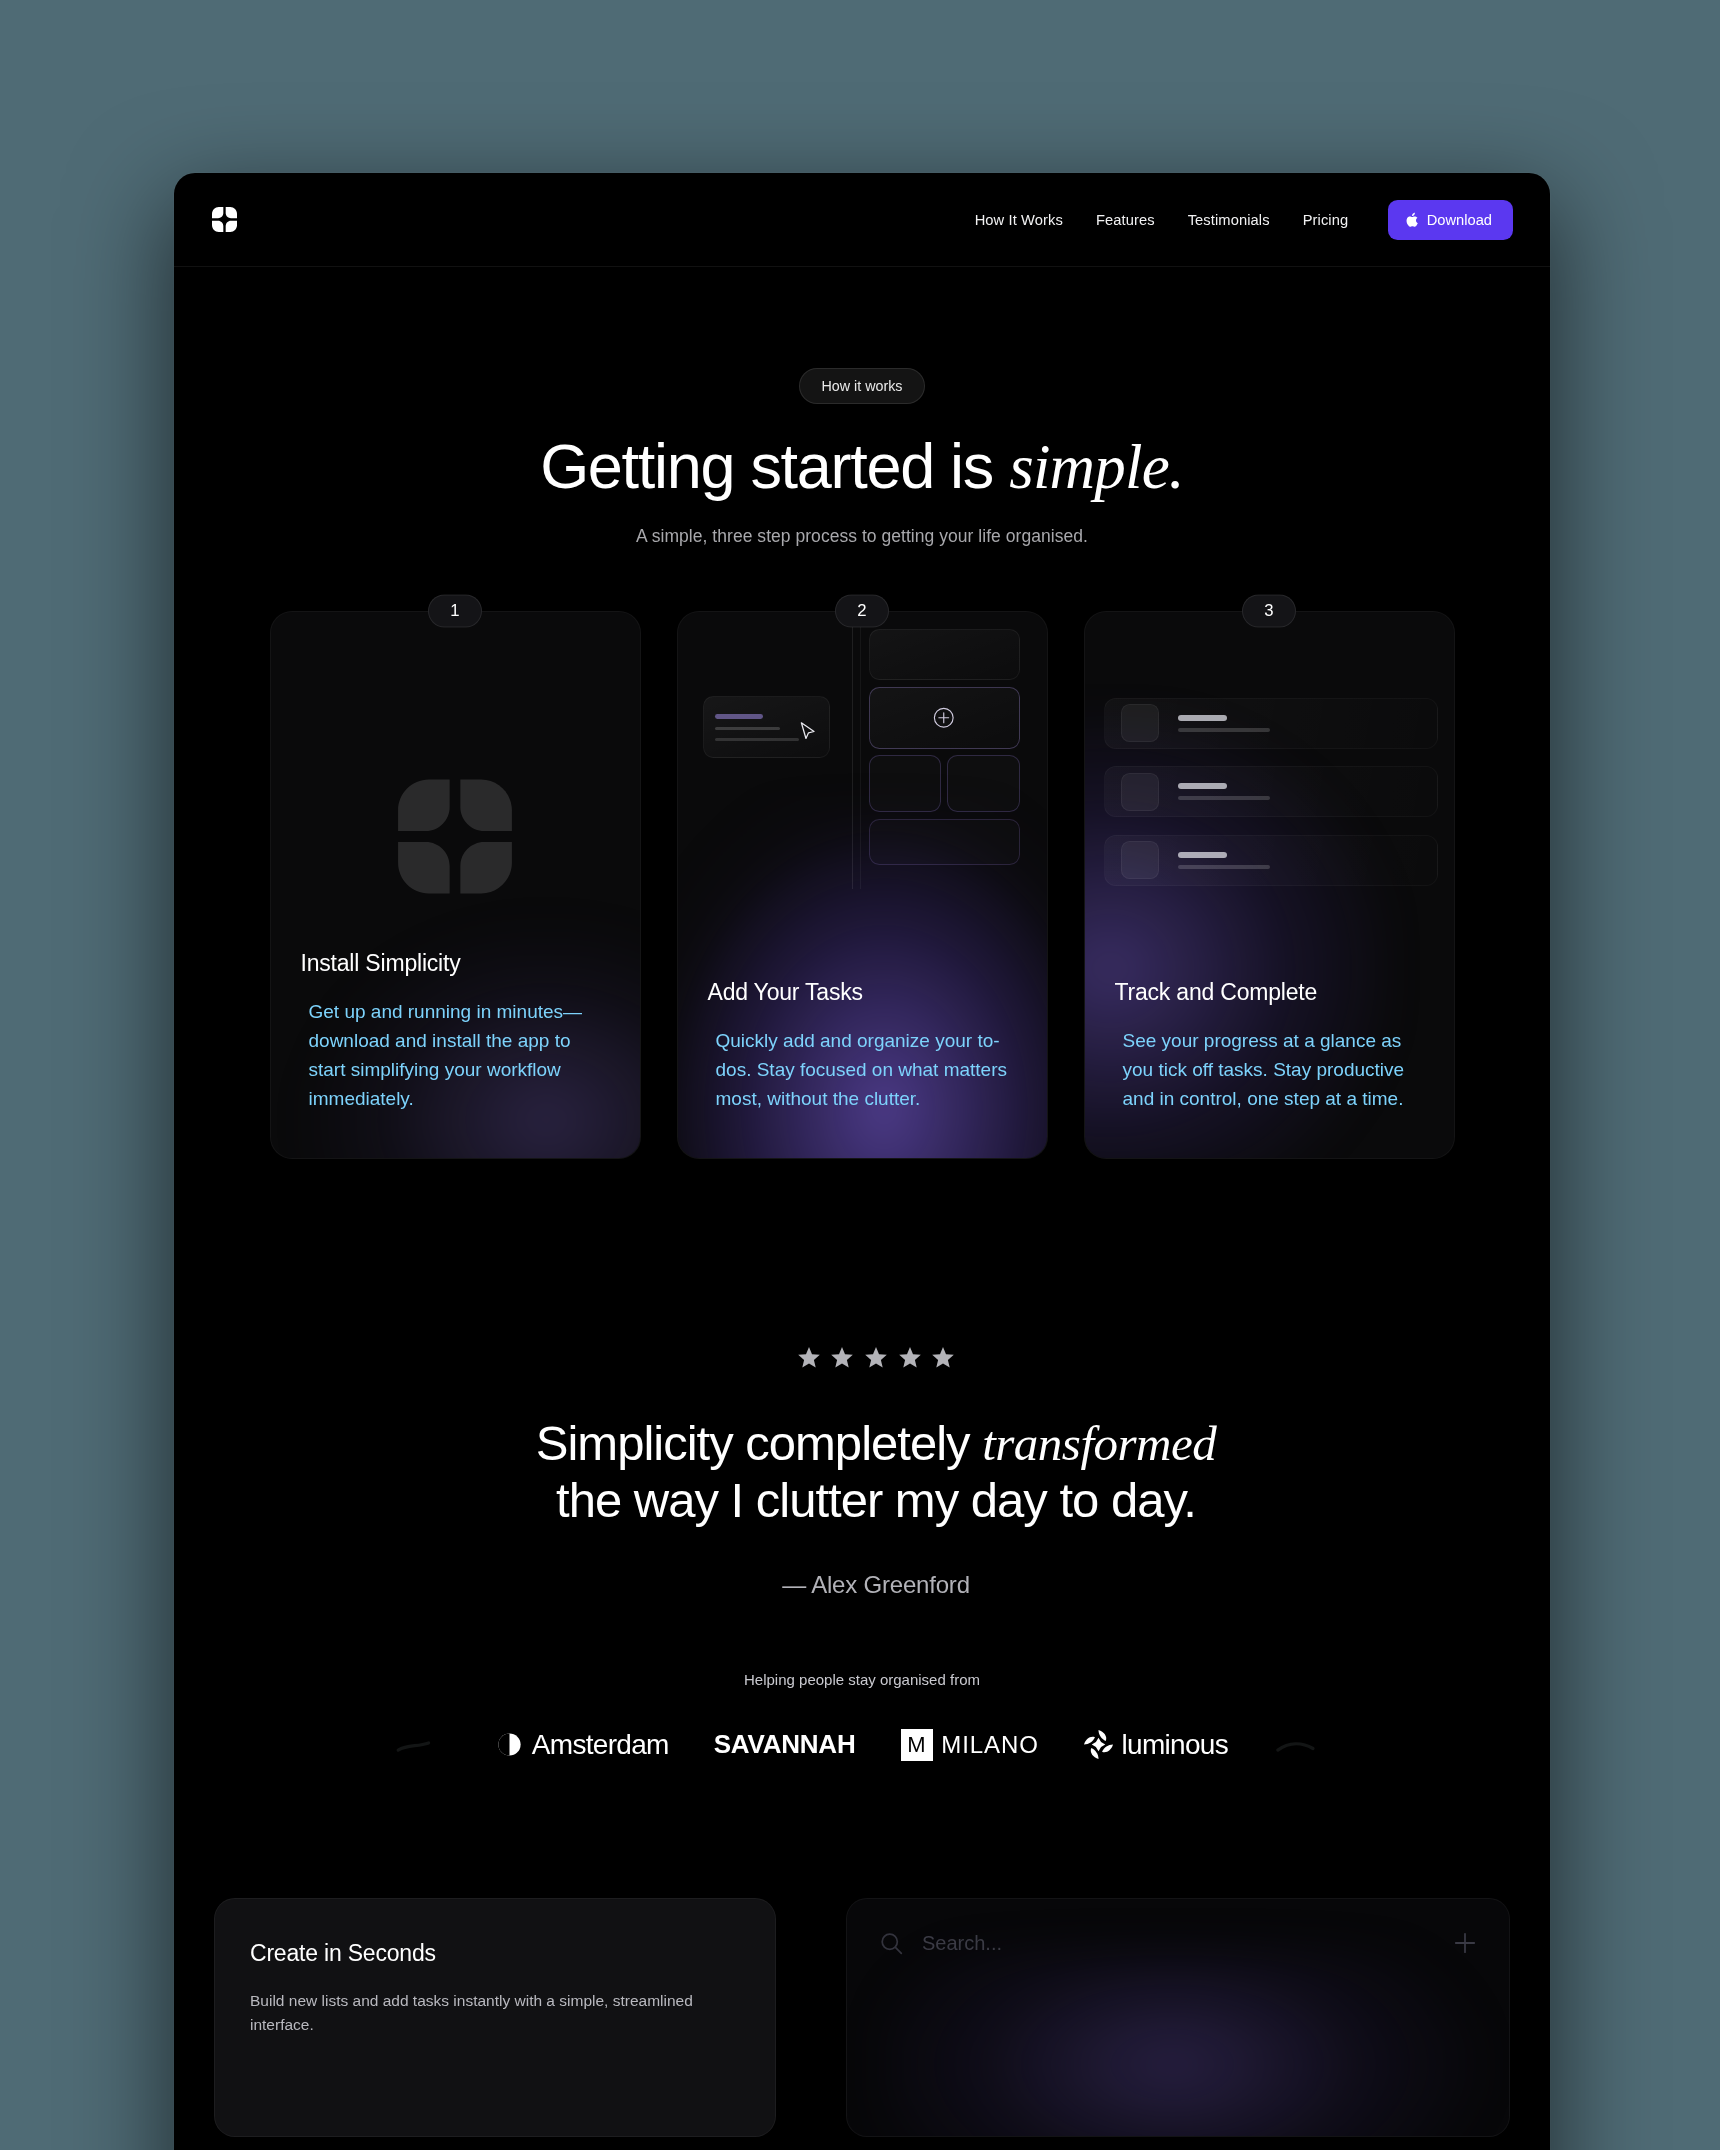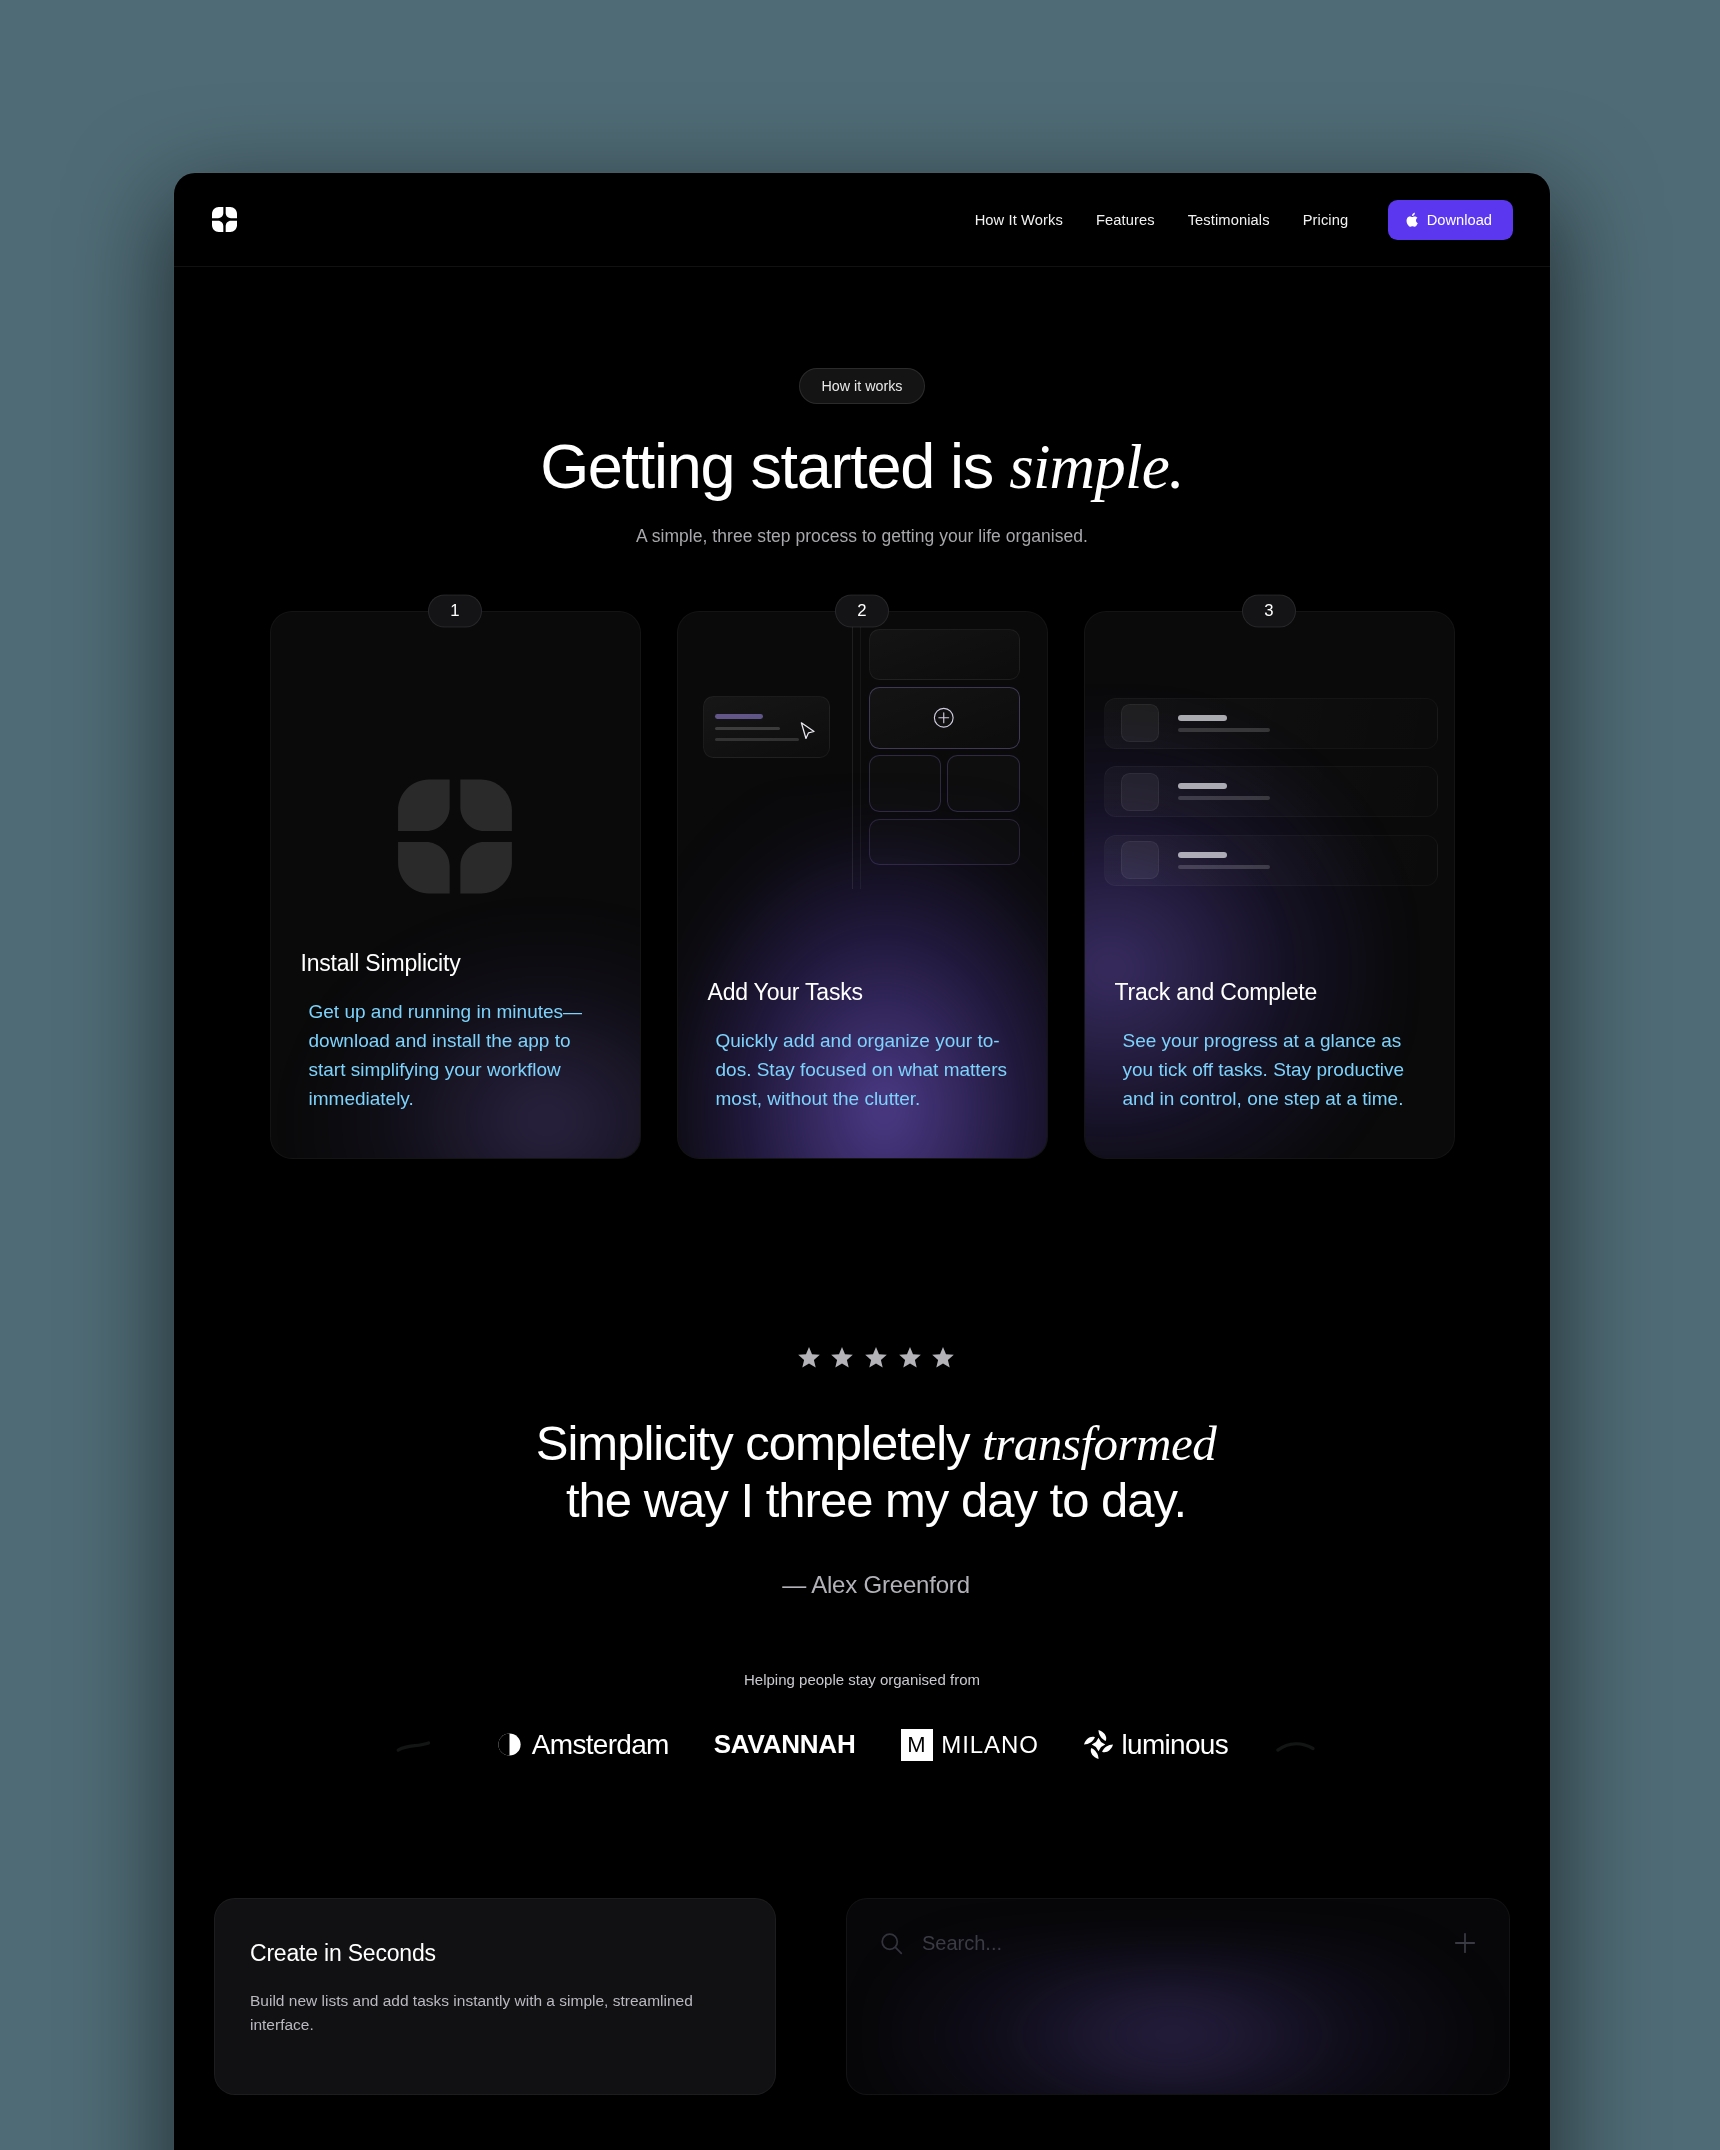--- a/index.html
+++ b/index.html
@@ -235,21 +235,21 @@
 
   
   .bottom {
     display: flex; gap: 70px; padding: 0 40px; margin-top: 137px;
   }
   .bcard {
     position: relative;
     border-radius: 21px; overflow: hidden;
     background: #111113;
     border: 0.8px solid rgba(255,255,255,.05);
-    height: 197px;
+    height: 239px;
   }
   .bcard.left { width: 562px; padding: 41px 35px 0 35px; }
   .bcard.right { flex: 1; background: #070709; padding: 0; }
   .b-title { font-size: 23px; color: #fff; letter-spacing: -0.2px; }
   .b-desc { margin-top: 22px; font-size: 15.5px; line-height: 1.55; color: #b9b9bf; }
 
   .rs-glow {
     position:absolute; left: 5%; top: 22%; width: 92%; height: 120%;
     background: radial-gradient(ellipse at 48% 40%, rgba(66,52,112,.55), rgba(40,30,74,.22) 44%, transparent 72%);
     filter: blur(21px);
@@ -415,21 +415,21 @@
             </svg>
           <svg class="star" viewBox="0 0 24 23">
               <path fill="#b3b3b8" d="M12 0l3 7.2 7.8.6-5.9 5.1 1.8 7.6L12 16.4 5.3 20.5l1.8-7.6L1.2 7.8 9 7.2z"></path>
             </svg>
           <svg class="star" viewBox="0 0 24 23">
               <path fill="#b3b3b8" d="M12 0l3 7.2 7.8.6-5.9 5.1 1.8 7.6L12 16.4 5.3 20.5l1.8-7.6L1.2 7.8 9 7.2z"></path>
             </svg>
         </div>
         <blockquote class="quote">
           <span>Simplicity completely </span><em>transformed</em><br>
-          <span>the way I three my day to day.</span>
+          <span>the way I clutter my day to day.</span>
         </blockquote>
         <div class="author">— Alex Greenford</div>
       </section>
 
       <section>
         <div class="logos-head">Helping people stay organised from</div>
         <div class="logos">
 
           <div class="logo-item ghost faint">
             <svg width="56" height="21" viewBox="0 0 70 26">

